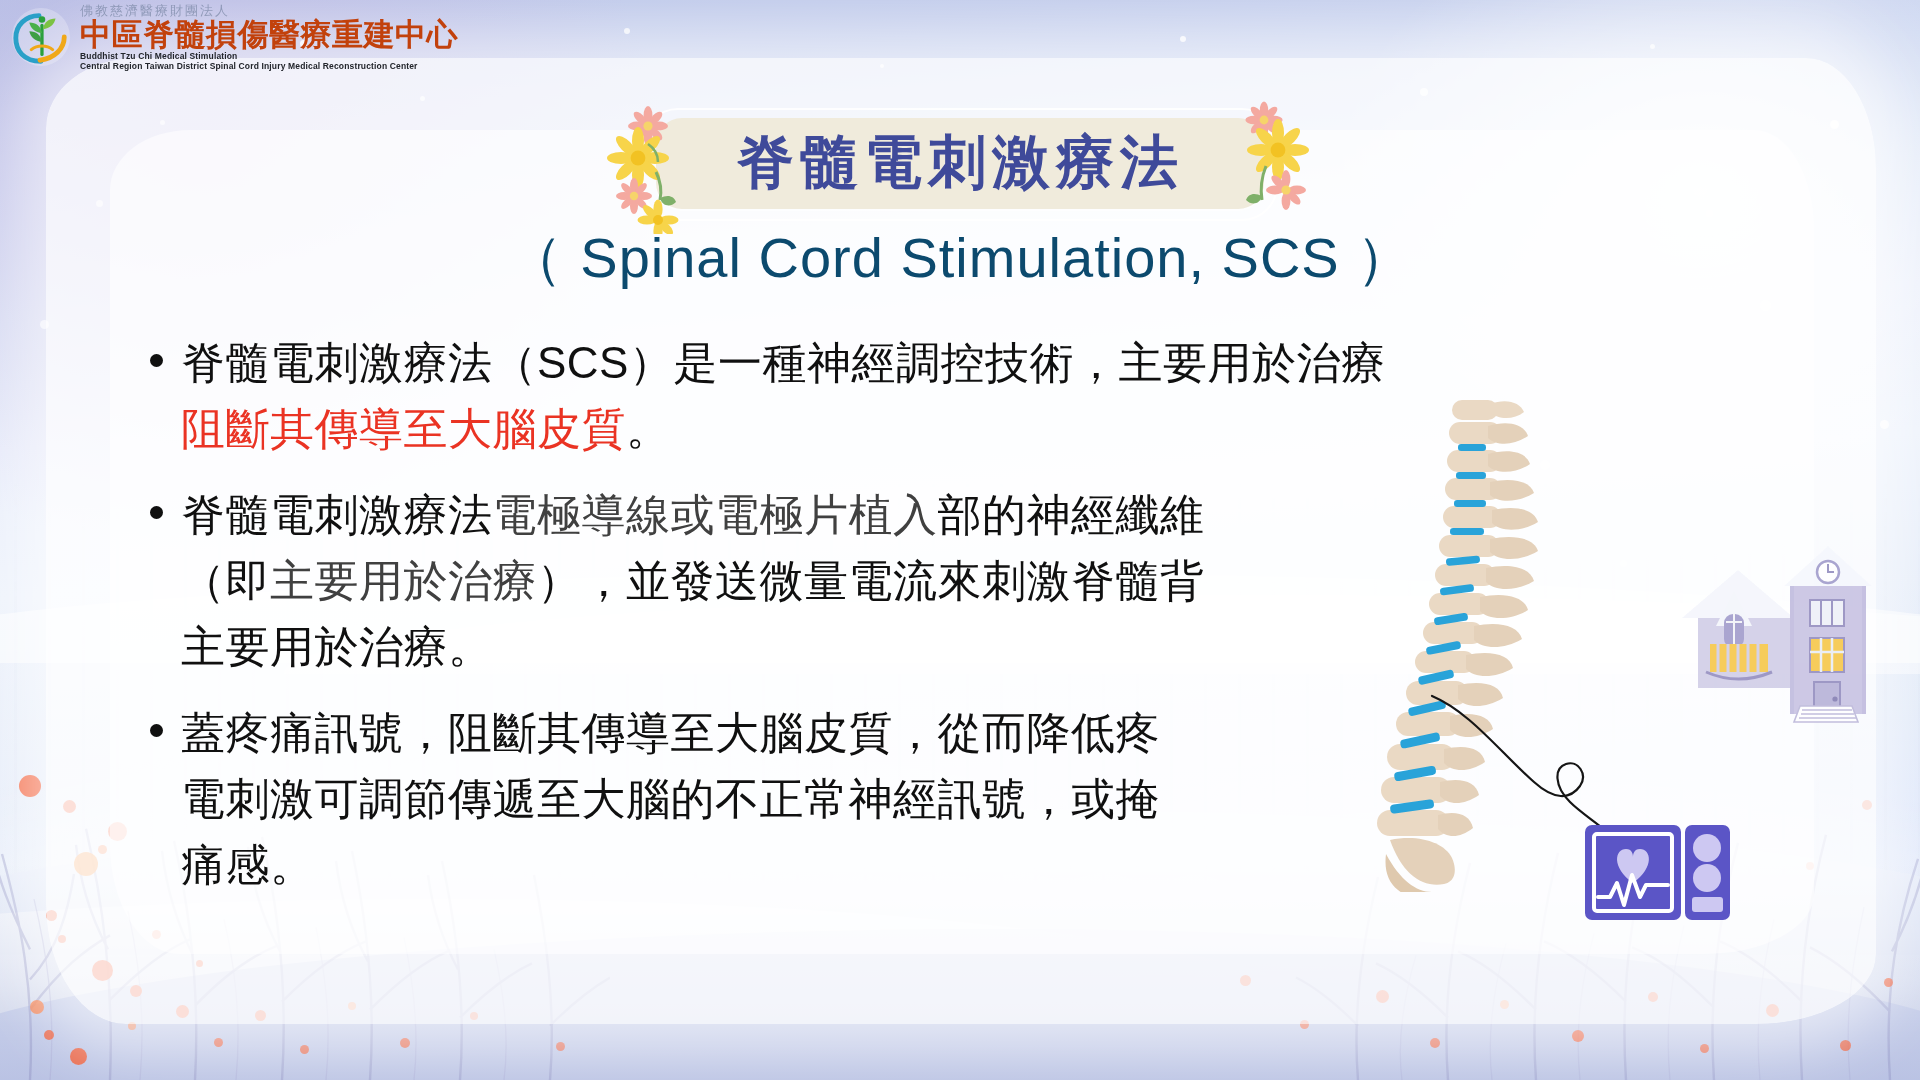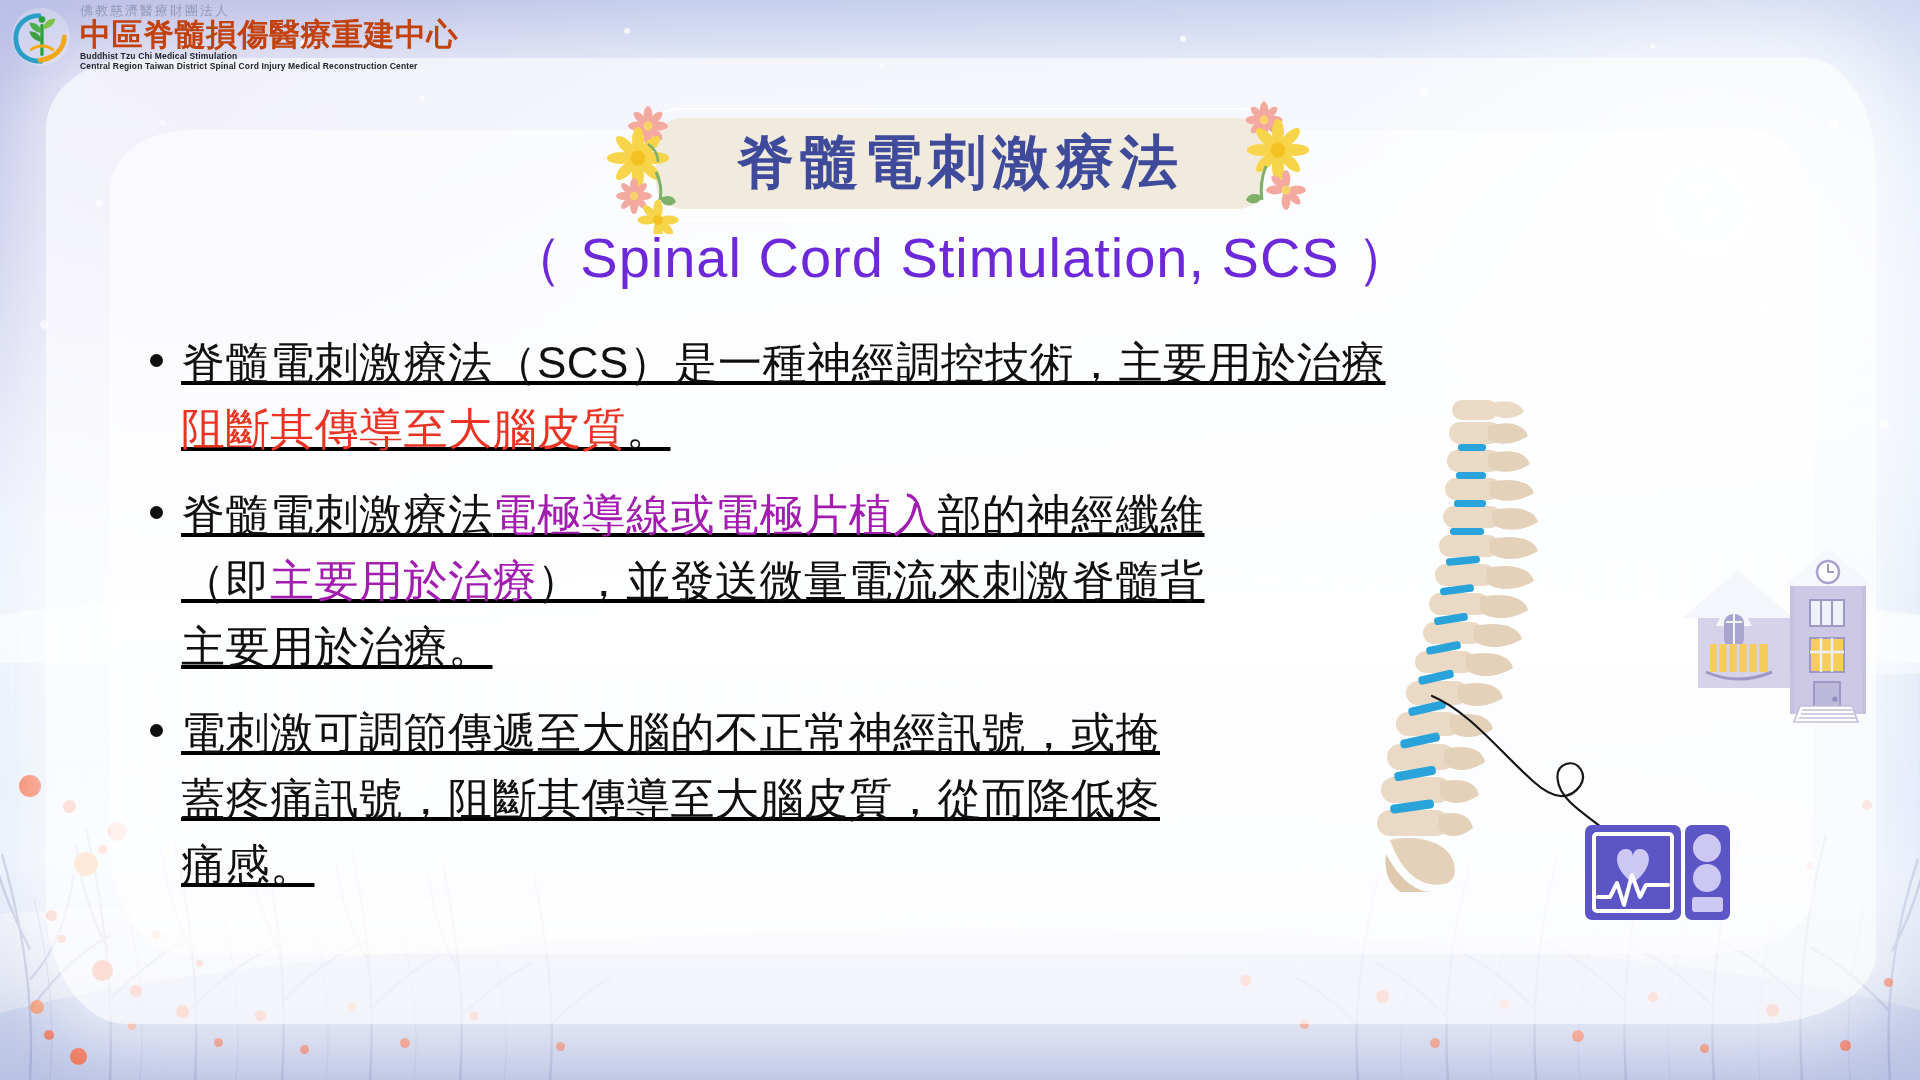--- a/index.html
+++ b/index.html
@@ -146,45 +146,44 @@
   }
   .title-zh {
     position:relative;
     font-size:58px; font-weight:700; color:#3f4a9a;
     letter-spacing:6px; line-height:1.05; white-space:nowrap;
   }
   .flowers-left  { position:absolute; left:-52px;  top:-14px; width:90px; height:130px; }
   .flowers-right { position:absolute; right:-56px; top:-18px; width:90px; height:120px; }
   .title-en {
     margin-top:12px;
-    font-size:56px; color:#6d28d9; letter-spacing:1px;
+    font-size:56px; color:#0c4a6e; letter-spacing:1px;
     white-space:nowrap; font-weight:400;
   }
 
   
   .content {
     position:absolute; left:150px; top:330px; right:520px; z-index:25;
   }
   .bullet {
     display:flex; align-items:flex-start;
     margin-bottom:20px;
-    text-decoration:underline;
   }
   .bullet:last-child { margin-bottom:0; }
   .dot {
     flex:0 0 auto;
     width:13px; height:13px; border-radius:50%;
     background:#101010; margin:24px 18px 0 0;
   }
   .bullet-text {
     font-size:44px; line-height:1.50; color:#101010;
     letter-spacing:.5px;
   }
   .tx-red    { color:#ea3323; }
-  .tx-purple { color:#a21caf; }
+  .tx-purple { color:#404040; }
 
   
   .spine { position:absolute; right:330px; top:392px; width:240px; height:500px; z-index:26; }
   .spine svg { width:100%; height:100%; display:block; }
 
   .lead-wire { position:absolute; right:250px; top:690px; width:240px; height:200px; z-index:26; }
   .lead-wire svg { width:100%; height:100%; display:block; }
 
   .device { position:absolute; right:190px; top:825px; width:145px; height:95px; z-index:27; }
   .device svg { width:100%; height:100%; display:block; }
@@ -456,22 +455,22 @@
         <span class="dot"></span>
         <div class="bullet-text">
           <div><span>脊髓電刺激療法</span><span class="tx-purple">電極導線或電極片植入</span><span>部的神經纖維</span></div>
           <div><span>（即</span><span class="tx-purple">主要用於治療</span><span>），並發送微量電流來刺激脊髓背</span></div>
           <div><span>主要用於治療。</span></div>
         </div>
       </div>
       <div class="bullet">
         <span class="dot"></span>
         <div class="bullet-text">
+          <div><span>蓋疼痛訊號，阻斷其傳導至大腦皮質，從而降低疼</span></div>
           <div><span>電刺激可調節傳遞至大腦的不正常神經訊號，或掩</span></div>
-          <div><span>蓋疼痛訊號，阻斷其傳導至大腦皮質，從而降低疼</span></div>
           <div><span>痛感。</span></div>
         </div>
       </div>
     </div>
 
   <div class="spine">
     <svg viewBox="0 0 240 500">
       <g fill="#ead9c4">
         <path d="M112 8 h26 a10 10 0 0 1 0 20 h-26 a10 10 0 0 1 0-20Z"></path>
         <path d="M140 12 c16 -6 30 -2 34 8 c-10 8 -26 8 -34 0Z"></path>

